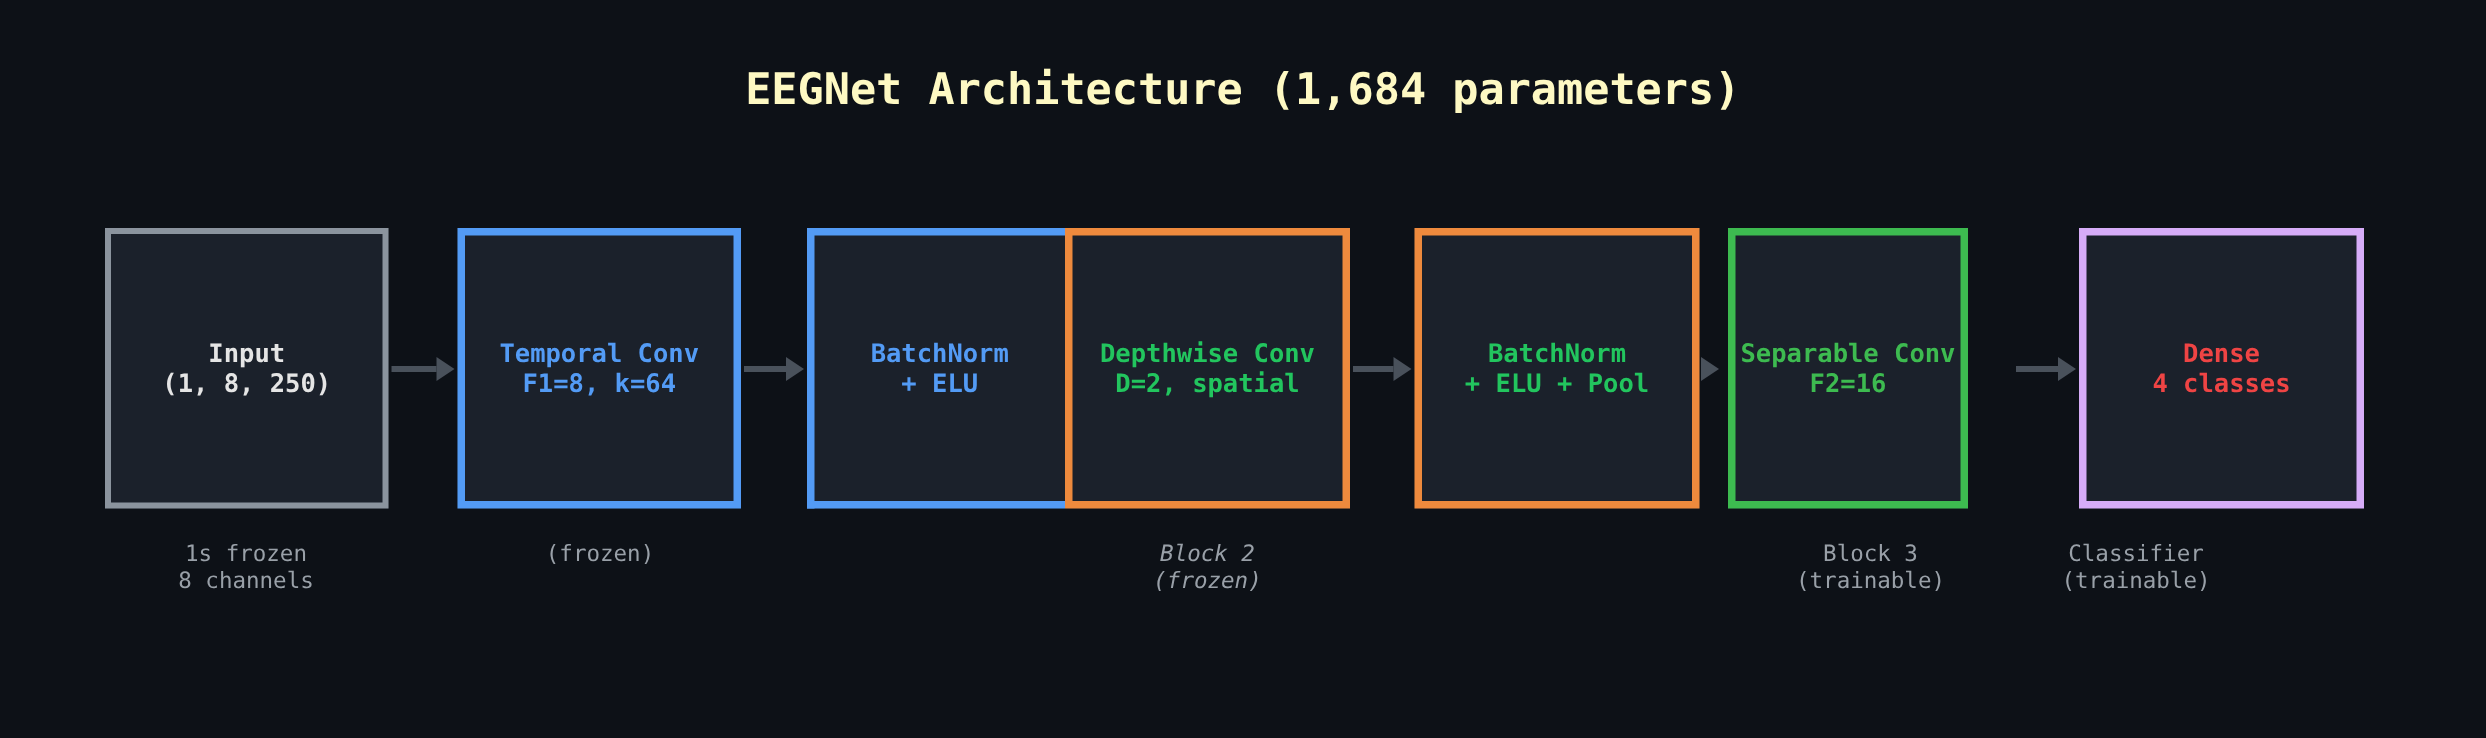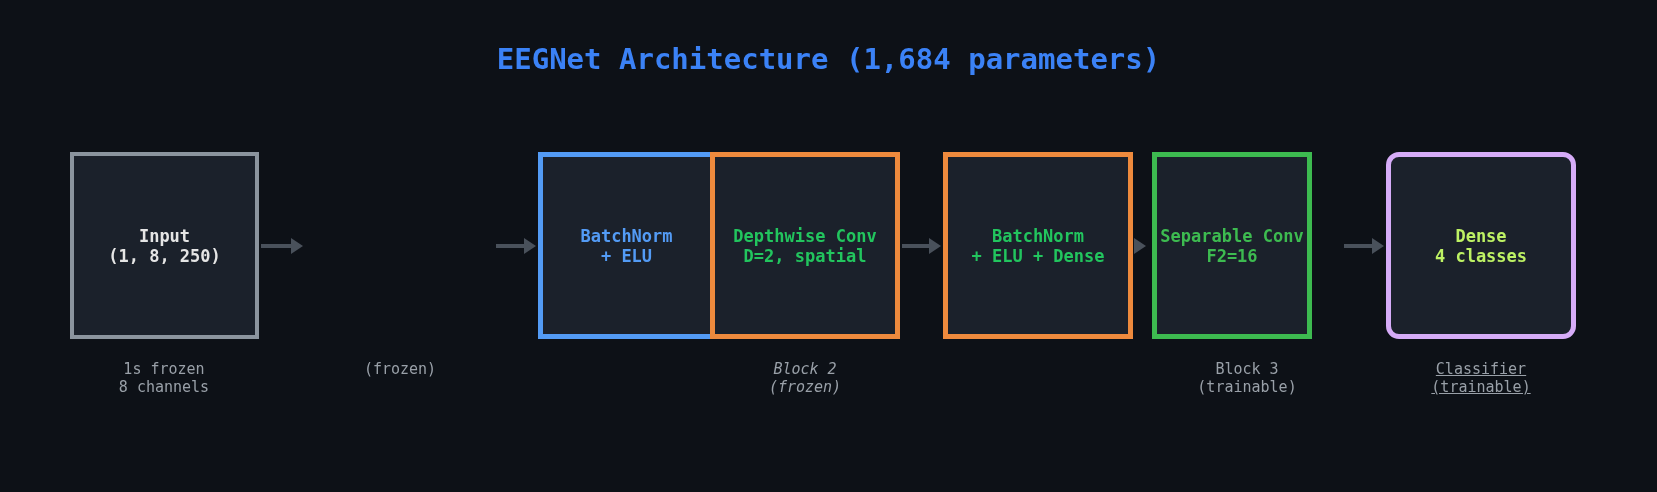--- a/index.html
+++ b/index.html
@@ -18,21 +18,21 @@
   .title {
     position: absolute;
     top: 42px;
     left: 0;
     width: 100%;
     margin: 0;
     text-align: center;
     font-size: 29px;
     font-weight: bold;
     letter-spacing: 0px;
-    color: #3b82f6;
+    color: #fef9c3;
   }
   .node {
     position: absolute;
     top: 152px;
     height: 187px;
     box-sizing: border-box;
     background: #1b212b;
     border: 5px solid;
     display: flex;
     flex-direction: column;
@@ -40,21 +40,21 @@
     justify-content: center;
     text-align: center;
     font-size: 17px;
     font-weight: bold;
     line-height: 20px;
   }
   .c-gray   { border-color: #8b949e; color: #e5e5e5; border-width: 4px; }
   .c-blue   { border-color: #539bf5; color: #539bf5; }
   .c-orange { border-color: #ee8a3d; color: #22c55e; }
   .c-green  { border-color: #3dbb50; color: #3dbb50; }
-  .c-purple { border-color: #d6acf8; color: #bef264; border-radius: 13px; }
+  .c-purple { border-color: #d6acf8; color: #ef4444; }
   .no-right { border-right: none; }
 
   .node-1 { left: 70px;   width: 189px; }
   .node-2 { left: 305px;  width: 189px; }
   .node-3 { left: 538px;  width: 172px; }
   .node-4 { left: 710px;  width: 190px; }
   .node-5 { left: 943px;  width: 190px; }
   .node-6 { left: 1152px; width: 160px; }
   .node-7 { left: 1386px; width: 190px; }
 
@@ -89,48 +89,52 @@
     width: 220px;
     text-align: center;
     font-size: 15px;
     line-height: 18px;
     color: #99a0a8;
   }
   .caption-1 { left: 54px; }
   .caption-2 { left: 290px; }
   .caption-3 { left: 695px; font-style: italic; }
   .caption-4 { left: 1137px; }
-  .caption-5 { left: 1371px; text-decoration: underline; }
+  .caption-5 { left: 1314px; }
 </style>
 </head>
 <body>
 
 <div class="canvas">
 
   <h1 class="title">EEGNet Architecture (1,684 parameters)</h1>
 
   <div class="node node-1 c-gray">
     <div>Input</div>
     <div>(1, 8, 250)</div>
   </div>
 
+  <div class="node node-2 c-blue">
+    <div>Temporal Conv</div>
+    <div>F1=8, k=64</div>
+  </div>
 
   <div class="node node-3 c-blue no-right">
     <div>BatchNorm</div>
     <div>+ ELU</div>
   </div>
 
   <div class="node node-4 c-orange">
     <div>Depthwise Conv</div>
     <div>D=2, spatial</div>
   </div>
 
   <div class="node node-5 c-orange">
     <div>BatchNorm</div>
-    <div>+ ELU + Dense</div>
+    <div>+ ELU + Pool</div>
   </div>
 
   <div class="node node-6 c-green">
     <div>Separable Conv</div>
     <div>F2=16</div>
   </div>
 
   <div class="node node-7 c-purple">
     <div>Dense</div>
     <div>4 classes</div>

